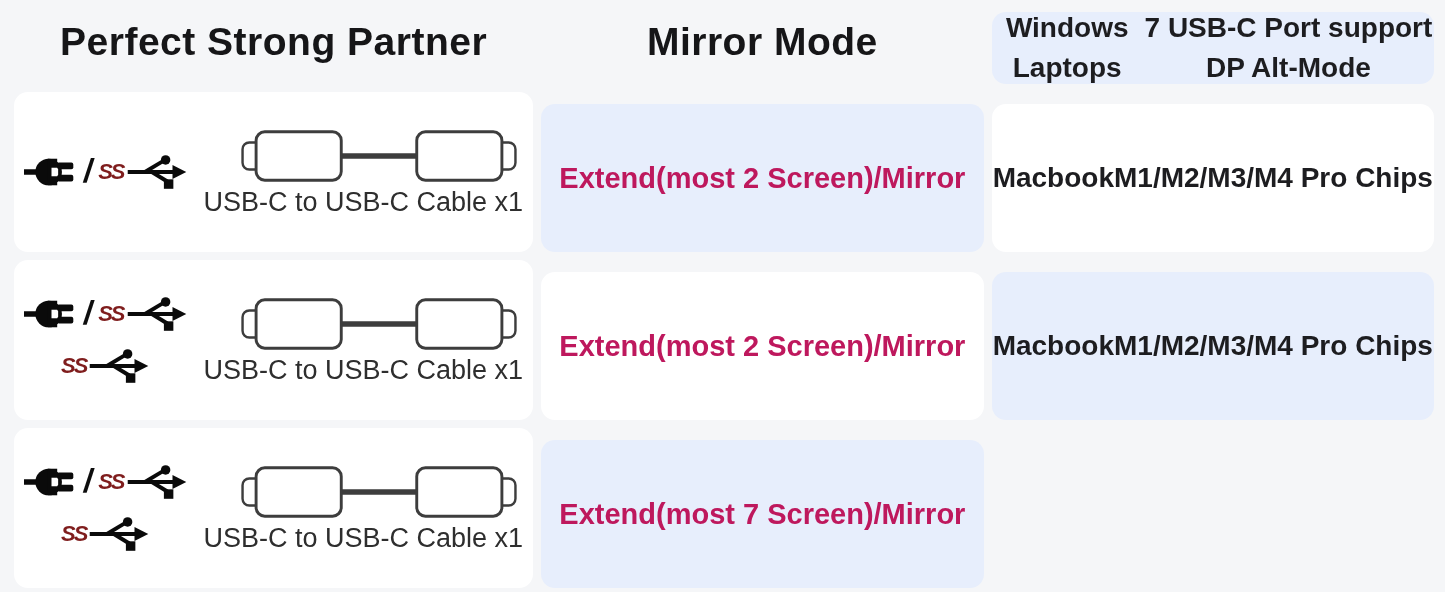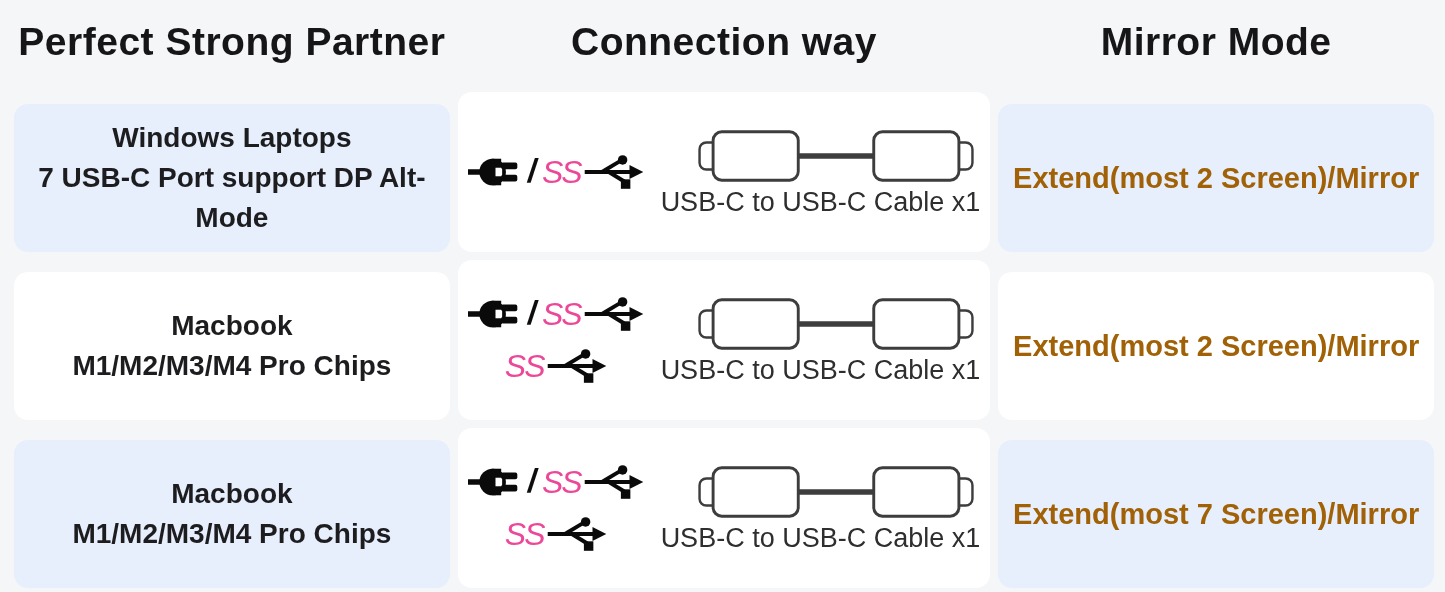--- a/index.html
+++ b/index.html
@@ -22,38 +22,38 @@
     display: flex; align-items: center; justify-content: center;
     font-size: 39px; font-weight: bold; color: #161618;
     letter-spacing: 0.5px;
   }
   .card {
     border-radius: 14px;
     background: #ffffff;
     display: flex; align-items: center; justify-content: center;
   }
   .card.blue { background: #e7eefc; }
-  .partner-card, .mode-card { flex-direction: column; text-align: center; margin-top: 12px; }
+  .partner-card, .mode-card { text-align: center; margin-top: 12px; }
   .partner-line {
     font-size: 28px; font-weight: bold; line-height: 40px; color: #1d1d20;
   }
-  .mode-text { font-size: 29px; font-weight: bold; color: #a16207; }
+  .mode-text { font-size: 29px; font-weight: bold; color: #be185d; }
   .connection-card { gap: 16px; padding: 0 10px; }
   .icon-stack {
     display: flex; flex-direction: column; align-items: center;
     gap: 12px; min-width: 150px;
   }
   .icon-line { display: flex; align-items: center; gap: 4px; }
   .slash {
     font-size: 33px; font-weight: bold; color: #0d0d0d;
     transform: skewX(-8deg); margin: 0 1px 2px 1px;
   }
   .ss-label {
-    font-style: italic; font-weight: normal; font-size: 32px;
-    letter-spacing: -2px; color: #ec4899; padding-right: 2px;
+    font-style: italic; font-weight: bold; font-size: 22px;
+    letter-spacing: -2px; color: #7f1d1d; padding-right: 2px;
   }
   .trident-svg { width: 62px; height: 40px; margin-left: -4px; }
   .plug-svg { width: 55px; height: 40px; }
   .cable-stack { display: flex; flex-direction: column; align-items: flex-end; }
   .cable-svg { width: 288px; height: 60px; }
   .cable-label { font-size: 27px; color: #2e2e2e; margin-top: 1px; white-space: nowrap; }
   .defs { position: absolute; width: 0; height: 0; overflow: hidden; }
 </style>
 </head>
 <body>
@@ -82,21 +82,20 @@
       <path d="M100,31 H190" stroke="#3d3d3d" stroke-width="5.5" fill="none"></path>
       <rect x="17" y="6" width="88" height="50" rx="9" fill="#ffffff" stroke="#3d3d3d" stroke-width="3"></rect>
       <rect x="183" y="6" width="88" height="50" rx="9" fill="#ffffff" stroke="#3d3d3d" stroke-width="3"></rect>
     </symbol>
   </defs>
 </svg>
 
 <div class="table">
 
   <div class="header-cell">Perfect Strong Partner</div>
-  <div class="header-cell">Connection way</div>
   <div class="header-cell">Mirror Mode</div>
 
   <div class="card blue partner-card">
     <div class="partner-line">Windows Laptops</div>
     <div class="partner-line">7 USB-C Port support DP Alt-Mode</div>
   </div>
   <div class="card connection-card">
     <div class="icon-stack">
       <div class="icon-line">
         <svg class="plug-svg">

